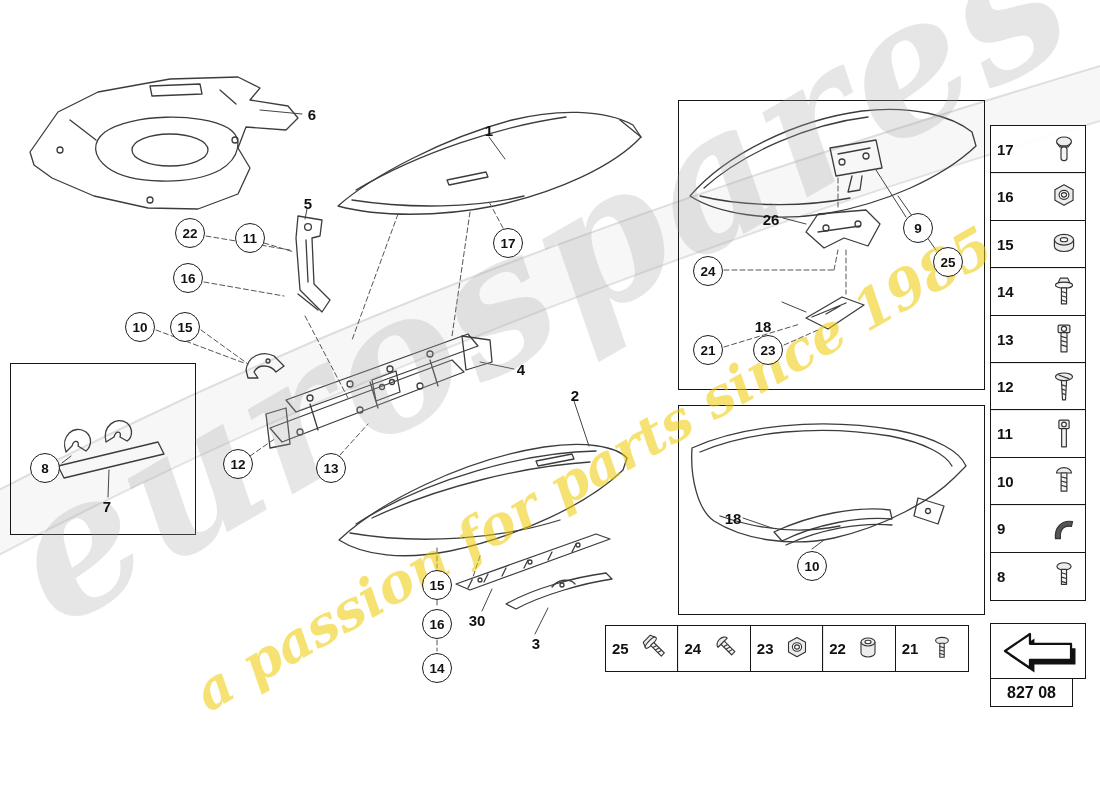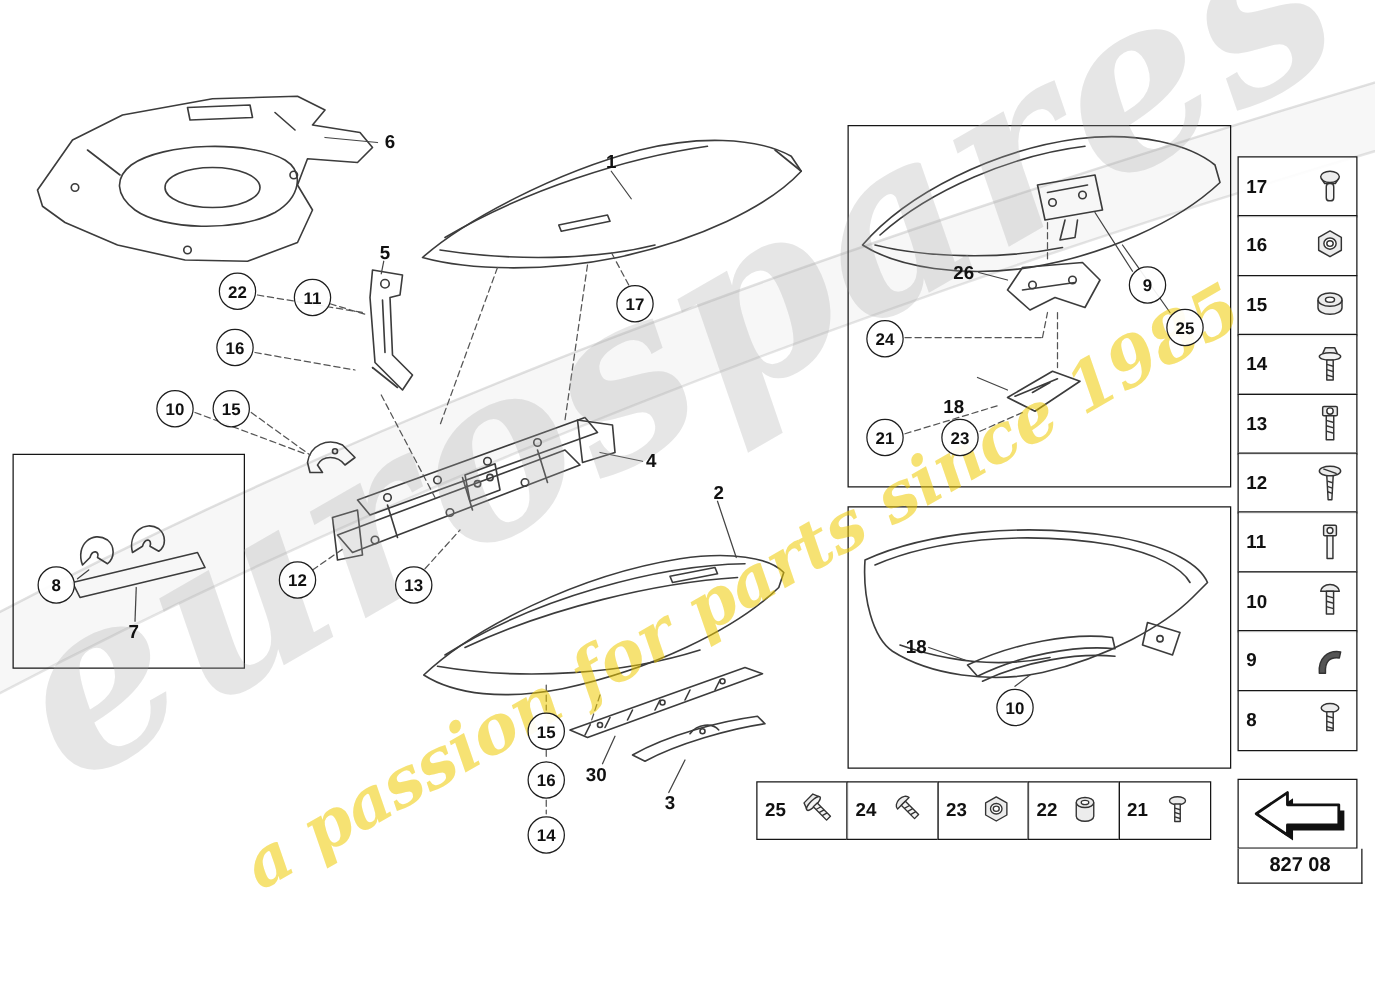--- a/index.html
+++ b/index.html
@@ -63,21 +63,21 @@
   .licon svg { display:block; overflow:visible; }
   .licon .fe { stroke:#333; stroke-width:1.1; stroke-linejoin:round; }
 
   
   .nav-stack { position:absolute; left:990px; top:623px; width:96px; z-index:6; }
   .nav-box {
     width:96px; height:56px; border:1.6px solid #161616; background:#fff;
     display:flex; align-items:center; justify-content:center; cursor:pointer;
   }
   .code-box {
-    width:100px; height:28px; border:1.6px solid #161616; border-top:none; background:#fff;
+    width:83px; height:28px; border:1.6px solid #161616; border-top:none; background:#fff;
     display:flex; align-items:center; justify-content:center;
     font-weight:bold; font-size:16px; color:#111;
   }
 </style>
 </head>
 <body>
 
 <div class="stage">
 
   <svg class="swoosh" width="1100" height="800">

